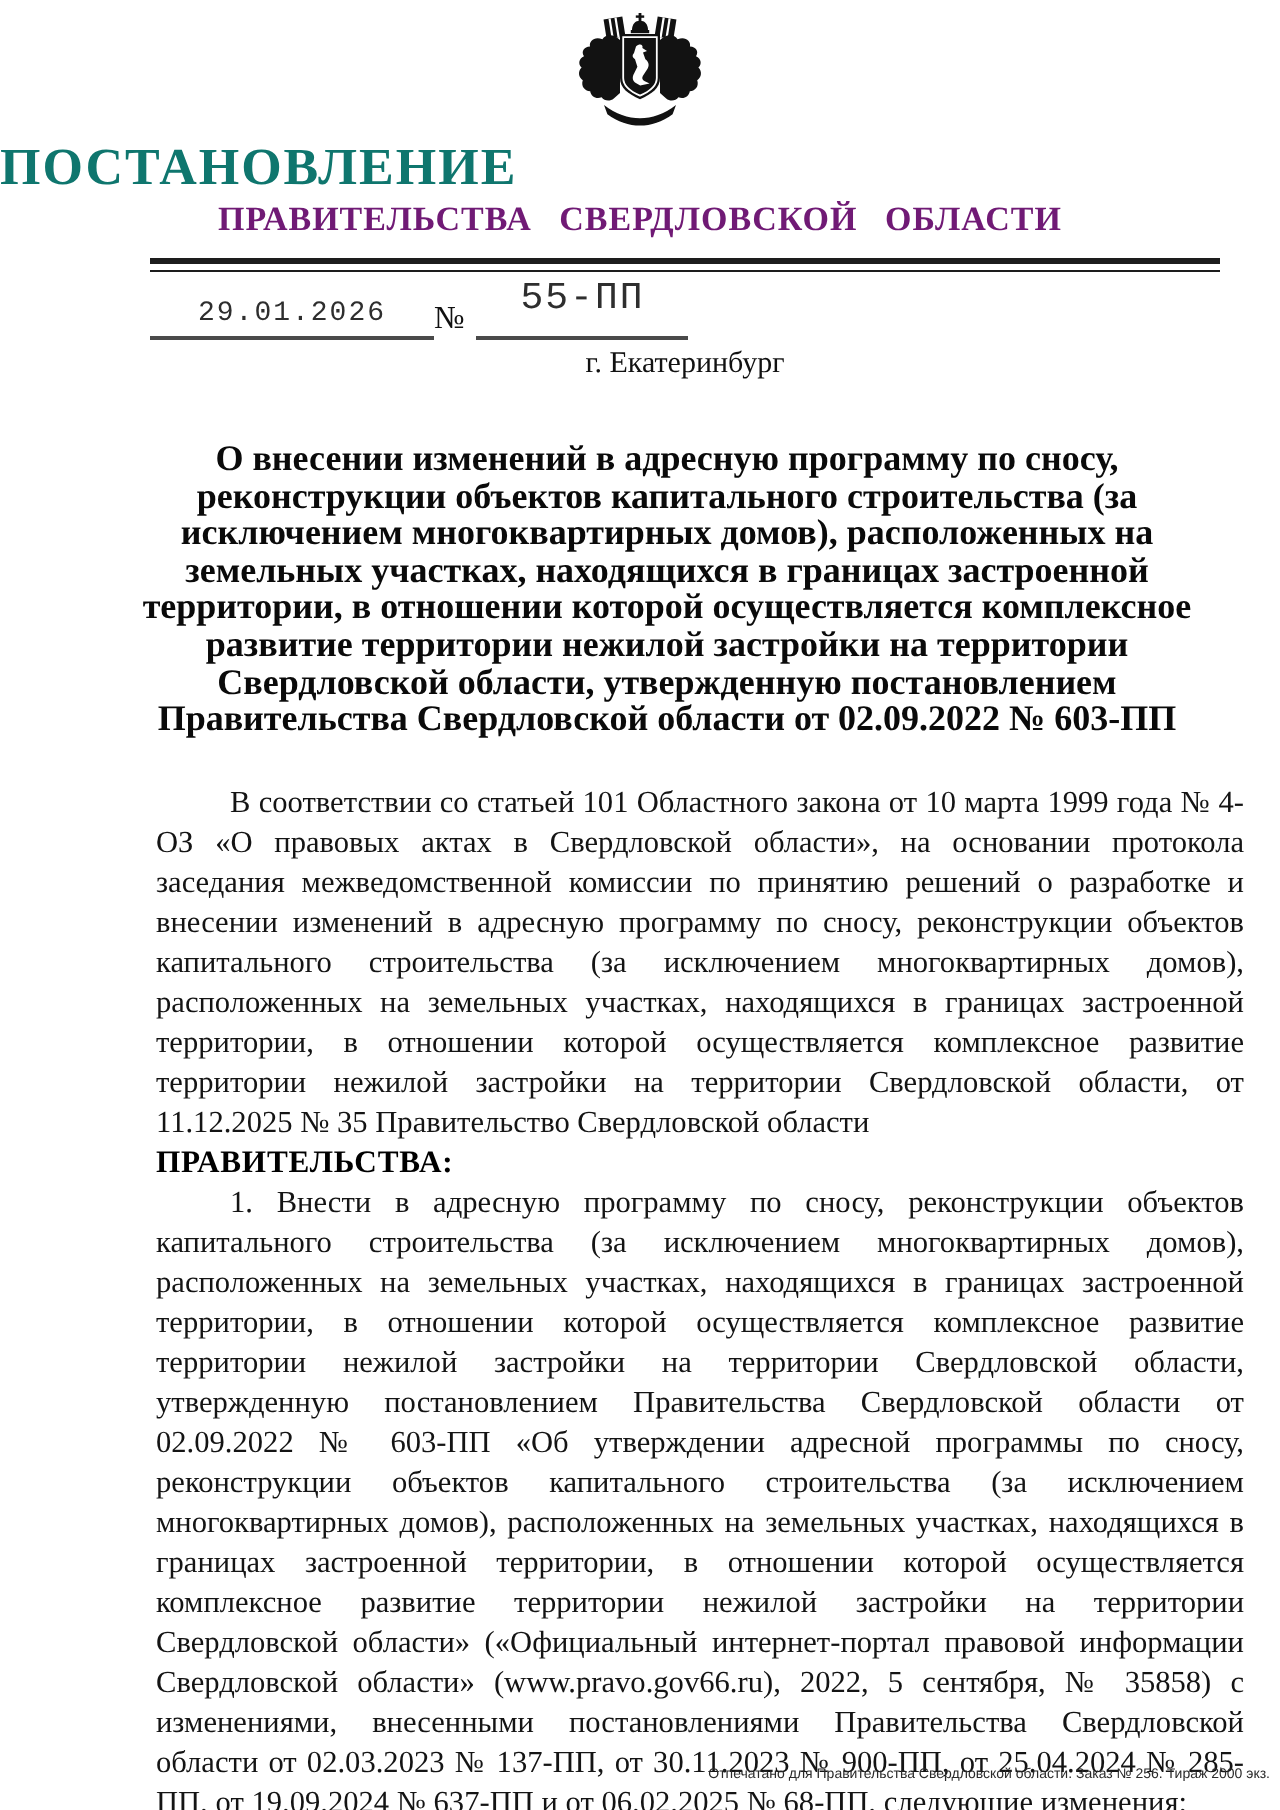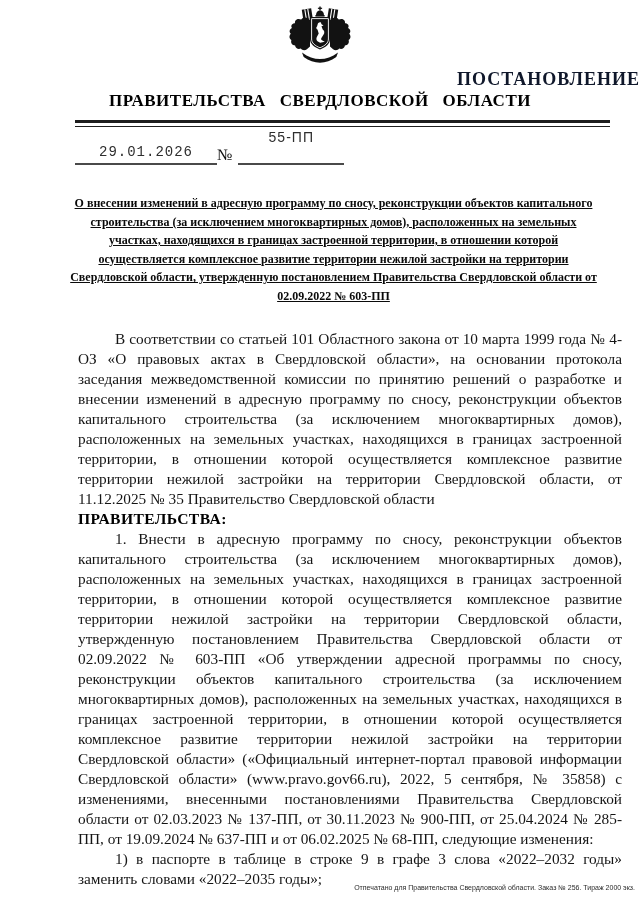--- a/index.html
+++ b/index.html
@@ -14,34 +14,34 @@
     overflow: hidden;
     border-bottom: 2px solid #cfcfcf;
   }
   .emblem-wrap {
     padding-top: 6px;
     text-align: center;
     height: 62px;
   }
   .doc-type {
     margin-top: 1px;
-    text-align: right;
-    font-size: 18px;
+    text-align: left;
+    font-size: 26px;
     font-weight: bold;
     letter-spacing: 1px;
-    color: #0f172a;
+    color: #0f766e;
   }
   .issuer {
     margin-top: 1px;
     text-align: center;
     font-size: 17px;
     font-weight: bold;
     letter-spacing: 0.5px;
     word-spacing: 9px;
-    color: #000000;
+    color: #701a75;
   }
   .double-rule {
     margin: 9px 30px 0 75px;
     width: 535px;
     height: 3px;
     border-top: 3px solid #1d1d1d;
     border-bottom: 1.5px solid #1d1d1d;
   }
   .meta-row {
     margin-left: 75px;
@@ -64,44 +64,43 @@
   .num-cell { display: flex; align-items: flex-end; }
   .num-sign {
     font-size: 16px;
     color: #111;
     margin-right: 6px;
     padding-bottom: 1px;
   }
   .num-value {
     width: 106px;
     text-align: center;
-    font-family: Liberation Sans, sans-serif;
-    font-size: 14px;
+    font-family: Liberation Mono, monospace;
+    font-size: 19px;
     letter-spacing: 1px;
     color: #2e2e2e;
     border-bottom: 2px solid #4a4a4a;
-    padding-bottom: 18px;
+    padding-bottom: 8px;
   }
   .city {
     margin-left: 75px;
     width: 535px;
     margin-top: 4px;
     text-align: center;
     font-size: 15px;
     color: #111;
   }
   .doc-title {
     margin: 29px 0 0 70px;
     width: 527px;
     text-align: center;
-    font-size: 12px;
+    font-size: 18px;
     font-weight: bold;
     line-height: 18.6px;
     color: #0a0a0a;
-    text-decoration: underline;
   }
   .body-block {
     margin: 23px 0 0 78px;
     width: 544px;
     font-size: 15.3px;
     line-height: 20px;
     color: #141414;
   }
   .body-block p { margin: 0; }
   .p-just {
@@ -175,20 +174,21 @@
   <div class="meta-row">
     <div class="date-cell">
       <span>29.01.2026</span>
     </div>
     <div class="num-cell">
       <span class="num-sign">№</span>
       <span class="num-value">55-ПП</span>
     </div>
   </div>
 
+  <div class="city">г. Екатеринбург</div>
 
   <div class="doc-title">О внесении изменений в адресную программу по сносу, реконструкции объектов капитального строительства (за исключением многоквартирных домов), расположенных на земельных участках, находящихся в границах застроенной территории, в отношении которой осуществляется комплексное развитие территории нежилой застройки на территории Свердловской области, утвержденную постановлением Правительства Свердловской области от 02.09.2022 № 603-ПП</div>
 
   <div class="body-block">
     <p class="p-just">В соответствии со статьей 101 Областного закона от 10 марта 1999 года № 4-ОЗ «О правовых актах в Свердловской области», на основании протокола заседания межведомственной комиссии по принятию решений о разработке и внесении изменений в адресную программу по сносу, реконструкции объектов капитального строительства (за исключением многоквартирных домов), расположенных на земельных участках, находящихся в границах застроенной территории, в отношении которой осуществляется комплексное развитие территории нежилой застройки на территории Свердловской области, от 11.12.2025 № 35 Правительство Свердловской области</p>
     <p class="resolve">ПРАВИТЕЛЬСТВА:</p>
     <p class="p-just">1. Внести в адресную программу по сносу, реконструкции объектов капитального строительства (за исключением многоквартирных домов), расположенных на земельных участках, находящихся в границах застроенной территории, в отношении которой осуществляется комплексное развитие территории нежилой застройки на территории Свердловской области, утвержденную постановлением Правительства Свердловской области от 02.09.2022 № 603-ПП «Об утверждении адресной программы по сносу, реконструкции объектов капитального строительства (за исключением многоквартирных домов), расположенных на земельных участках, находящихся в границах застроенной территории, в отношении которой осуществляется комплексное развитие территории нежилой застройки на территории Свердловской области» («Официальный интернет-портал правовой информации Свердловской области» (www.pravo.gov66.ru), 2022, 5 сентября, № 35858) с изменениями, внесенными постановлениями Правительства Свердловской области от 02.03.2023 № 137-ПП, от 30.11.2023 № 900-ПП, от 25.04.2024 № 285-ПП, от 19.09.2024 № 637-ПП и от 06.02.2025 № 68-ПП, следующие изменения:</p>
     <p class="p-just">1) в паспорте в таблице в строке 9 в графе 3 слова «2022–2032 годы» заменить словами «2022–2035 годы»;</p>
   </div>
 

